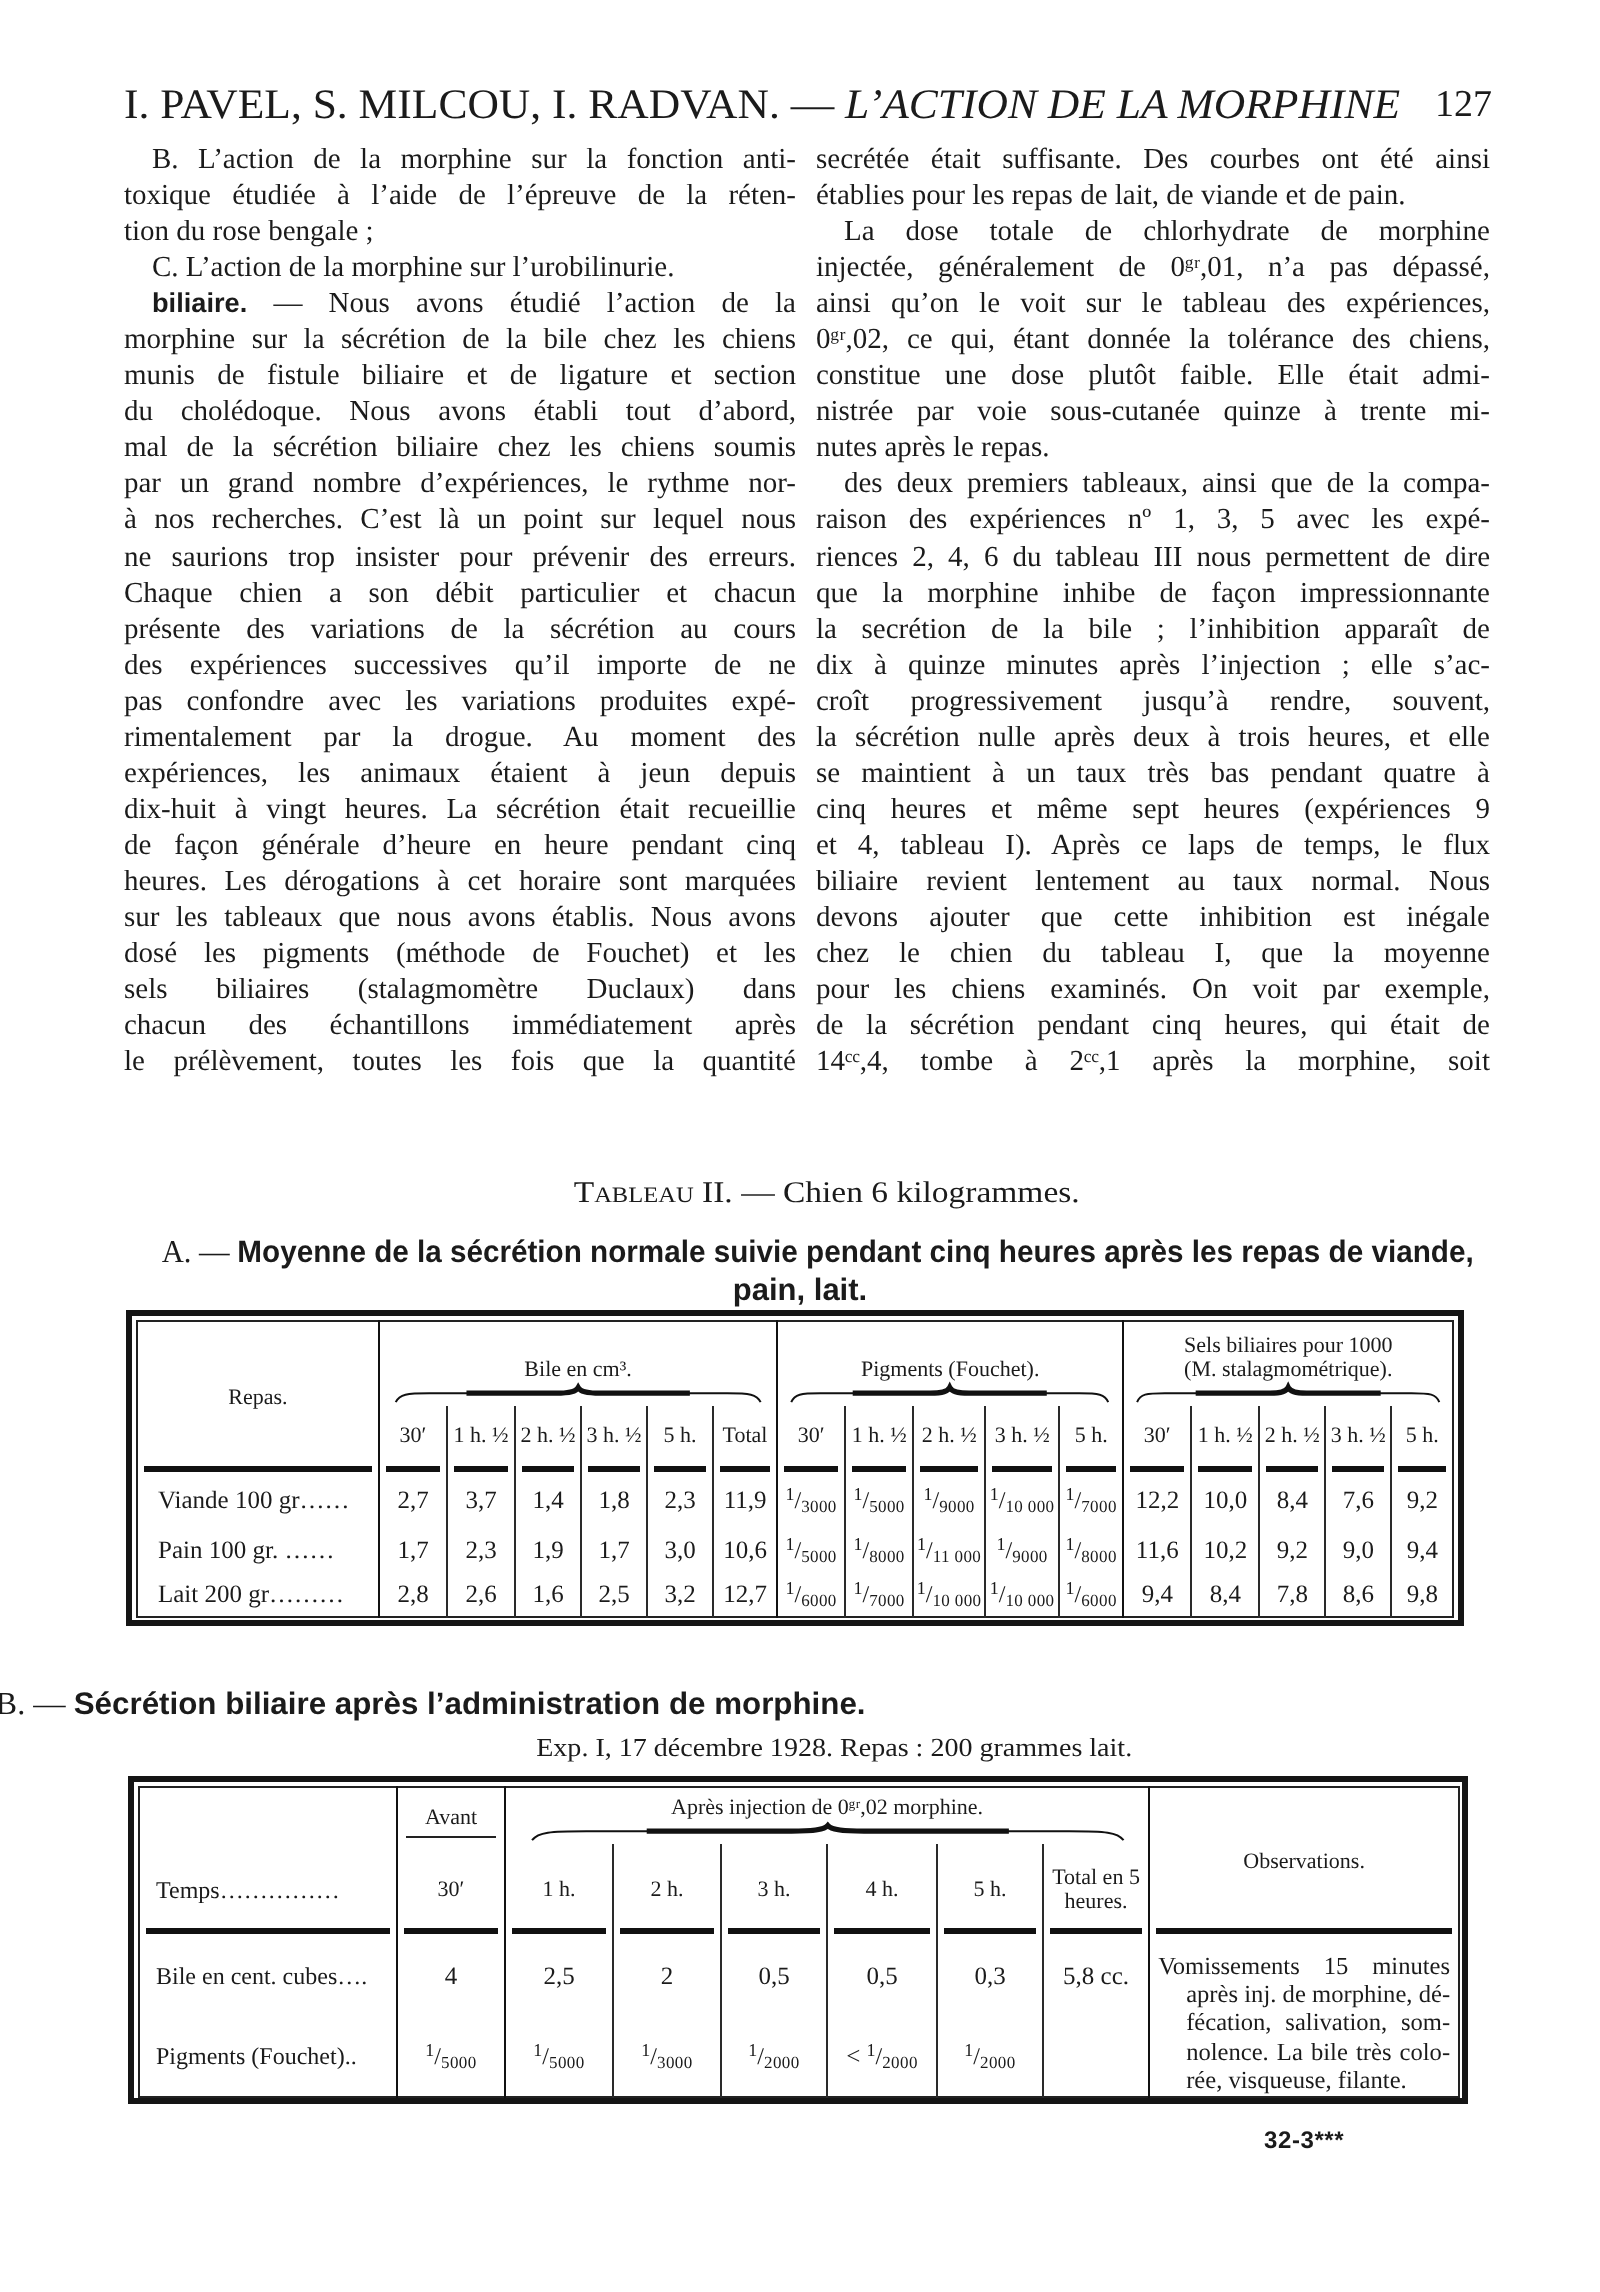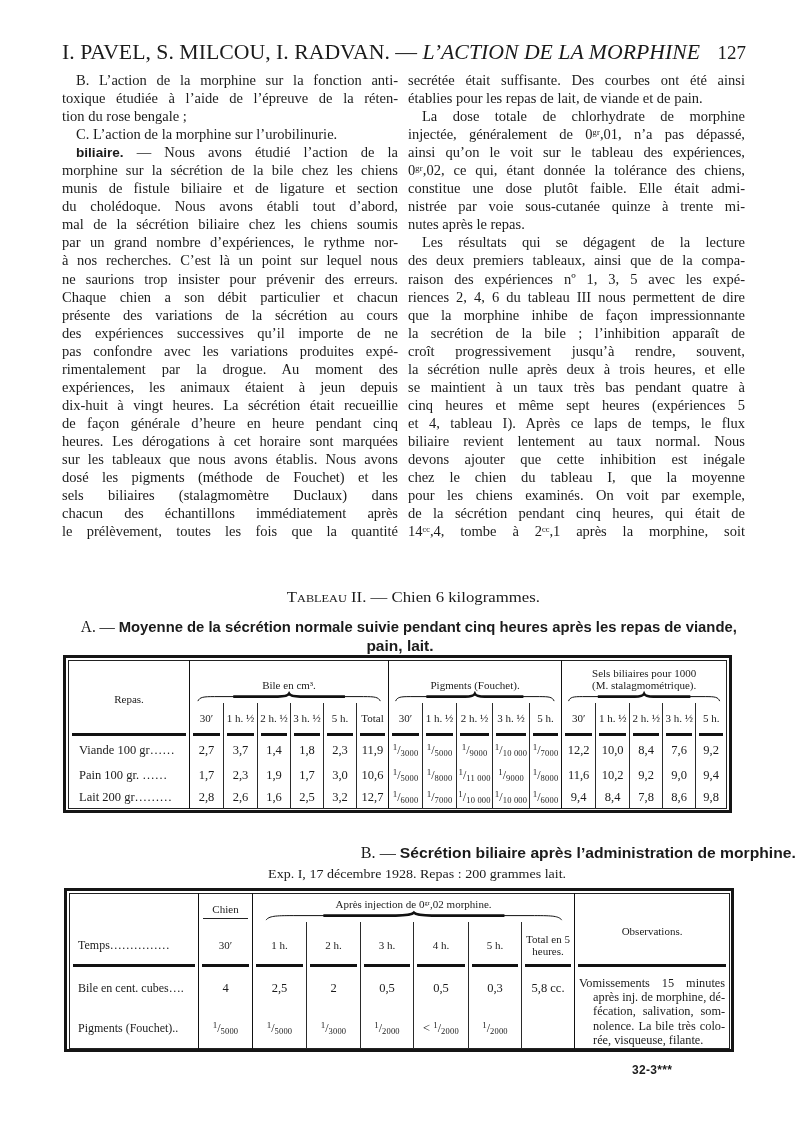--- a/index.html
+++ b/index.html
@@ -25,21 +25,21 @@
   .col-right .para:last-child .line:last-child { text-align-last:justify; }
   .bold { font-family:"Liberation Sans", sans-serif; font-weight:bold; font-size:13.6px; }
 
   
   .caption-tableau { position:absolute; left:16px; width:794px; top:587px; text-align:center; font-size:15px; line-height:20px; }
   .caption-tableau .fit, .title-b .fit, .exp-caption .fit, .title-a .fit { display:inline-block; white-space:nowrap; transform-origin:center center; }
   .sc { font-variant:small-caps; }
   .title-a { position:absolute; left:66px; width:668px; top:617px; text-align:center; line-height:19px; }
   .title-a .pre, .title-b .pre { font-family:"Liberation Serif", serif; font-size:16px; font-weight:normal; }
   .title-a .bt, .title-b .bt { font-family:"Liberation Sans", sans-serif; font-weight:bold; font-size:15.5px; }
-  .title-b { position:absolute; left:0; width:794px; top:843px; text-align:right; line-height:20px; }
+  .title-b { position:absolute; left:0; width:794px; top:843px; text-align:left; line-height:20px; }
   .exp-caption { position:absolute; left:0; width:834px; top:865px; text-align:center; font-size:13px; line-height:18px; }
 
   
   .tbl-frame { position:absolute; border:3px solid #151515; padding:2px; box-sizing:border-box; background:#fff; }
   .tbl { border:1px solid #222; border-collapse:collapse; table-layout:fixed; width:100%; height:100%; }
   .tbl th, .tbl td { padding:0; font-weight:normal; position:relative; text-align:center; vertical-align:middle; }
   .vl { border-left:1px solid #2a2a2a; }
   .vl-strong { border-left:1.6px solid #111; }
   .sep::after { content:''; position:absolute; left:3px; right:3px; bottom:1px; height:2.5px; background:#111; }
   #table-a { left:63px; top:655px; width:669px; height:158px; }
@@ -129,30 +129,30 @@
       <div class="para">
         <div class="line" style=""><span class="lt">La dose totale de chlorhydrate de morphine</span></div>
         <div class="line" style=""><span class="lt">injectée, généralement de 0ᵍʳ,01, n’a pas dépassé,</span></div>
         <div class="line" style=""><span class="lt">ainsi qu’on le voit sur le tableau des expériences,</span></div>
         <div class="line" style=""><span class="lt">0ᵍʳ,02, ce qui, étant donnée la tolérance des chiens,</span></div>
         <div class="line" style=""><span class="lt">constitue une dose plutôt faible. Elle était admi-</span></div>
         <div class="line" style=""><span class="lt">nistrée par voie sous-cutanée quinze à trente mi-</span></div>
         <div class="line" style=""><span class="lt">nutes après le repas.</span></div>
       </div>
       <div class="para">
-        <div class="line" style=""><span class="lt">Les résultats qui se dégagent de la lecture</span></div>
         <div class="line" style=""><span class="lt">des deux premiers tableaux, ainsi que de la compa-</span></div>
         <div class="line" style=""><span class="lt">raison des expériences nº 1, 3, 5 avec les expé-</span></div>
         <div class="line" style=""><span class="lt">riences 2, 4, 6 du tableau III nous permettent de dire</span></div>
         <div class="line" style=""><span class="lt">que la morphine inhibe de façon impressionnante</span></div>
         <div class="line" style=""><span class="lt">la secrétion de la bile ; l’inhibition apparaît de</span></div>
+        <div class="line" style=""><span class="lt">dix à quinze minutes après l’injection ; elle s’ac-</span></div>
         <div class="line" style=""><span class="lt">croît progressivement jusqu’à rendre, souvent,</span></div>
         <div class="line" style=""><span class="lt">la sécrétion nulle après deux à trois heures, et elle</span></div>
         <div class="line" style=""><span class="lt">se maintient à un taux très bas pendant quatre à</span></div>
-        <div class="line" style=""><span class="lt">cinq heures et même sept heures (expériences 5</span></div>
+        <div class="line" style=""><span class="lt">cinq heures et même sept heures (expériences 9</span></div>
         <div class="line" style=""><span class="lt">et 4, tableau I). Après ce laps de temps, le flux</span></div>
         <div class="line" style=""><span class="lt">biliaire revient lentement au taux normal. Nous</span></div>
         <div class="line" style=""><span class="lt">devons ajouter que cette inhibition est inégale</span></div>
         <div class="line" style=""><span class="lt">chez le chien du tableau I, que la moyenne</span></div>
         <div class="line" style=""><span class="lt">pour les chiens examinés. On voit par exemple,</span></div>
         <div class="line" style=""><span class="lt">de la sécrétion pendant cinq heures, qui était de</span></div>
         <div class="line" style=""><span class="lt">14ᶜᶜ,4, tombe à 2ᶜᶜ,1 après la morphine, soit</span></div>
       </div>
     </div>
 
@@ -317,21 +317,21 @@
           <col style="width: 53px;">
           <col style="width: 55px;">
           <col style="width: 53px;">
           <col style="width: 53px;">
           <col style="width: 155px;">
         </colgroup>
         <thead>
           <tr>
             <th></th>
             <th class="grp vl-strong">
-              <div class="avant-label">Chien</div>
+              <div class="avant-label">Avant</div>
             </th>
             <th class="grp vl-strong" colspan="6">
               <div class="grp-label">Après injection de 0ᵍʳ,02 morphine.</div>
               <svg class="brace" viewBox="0 0 100 10" preserveAspectRatio="none">
                 <path d="M1,9 C2,4.5 4,4 10,4 L44,4 C48,4 49.4,3 50,0.8 C50.6,3 52,4 56,4 L90,4 C96,4 98,4.5 99,9" fill="none" stroke="#111" stroke-width="1" vector-effect="non-scaling-stroke"></path>
                 <path d="M20,4 L44,4 C48,4 49.4,3 50,0.8 C50.6,3 52,4 56,4 L80,4" fill="none" stroke="#111" stroke-width="2.6" vector-effect="non-scaling-stroke"></path>
               </svg>
             </th>
             <th class="sep vl-strong" rowspan="2">Observations.</th>
           </tr>

